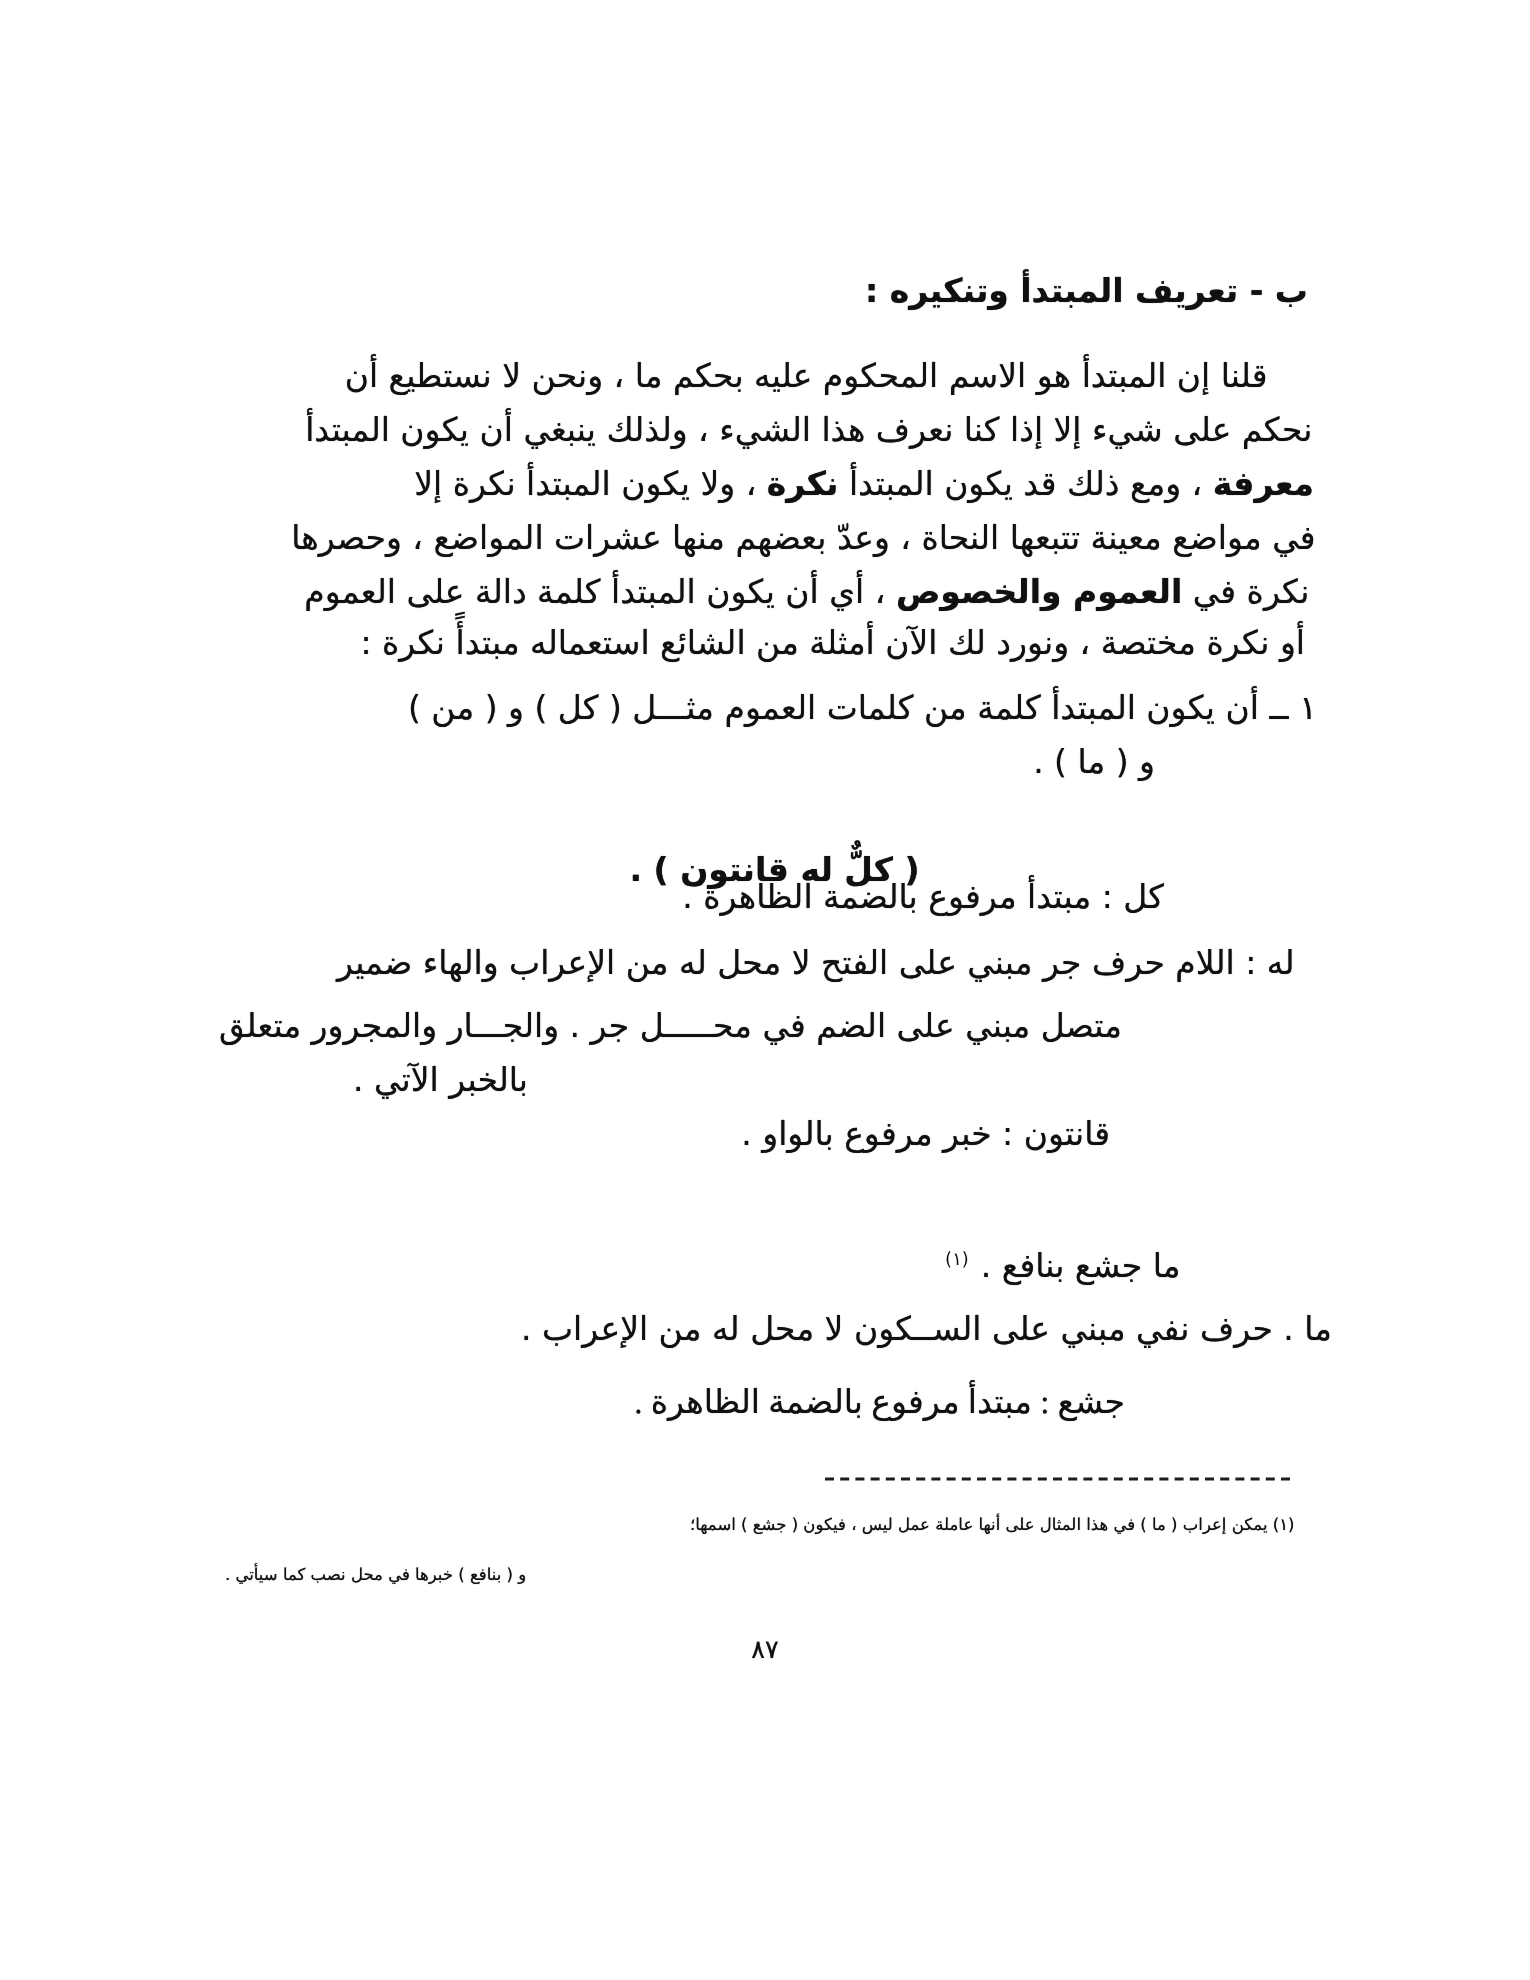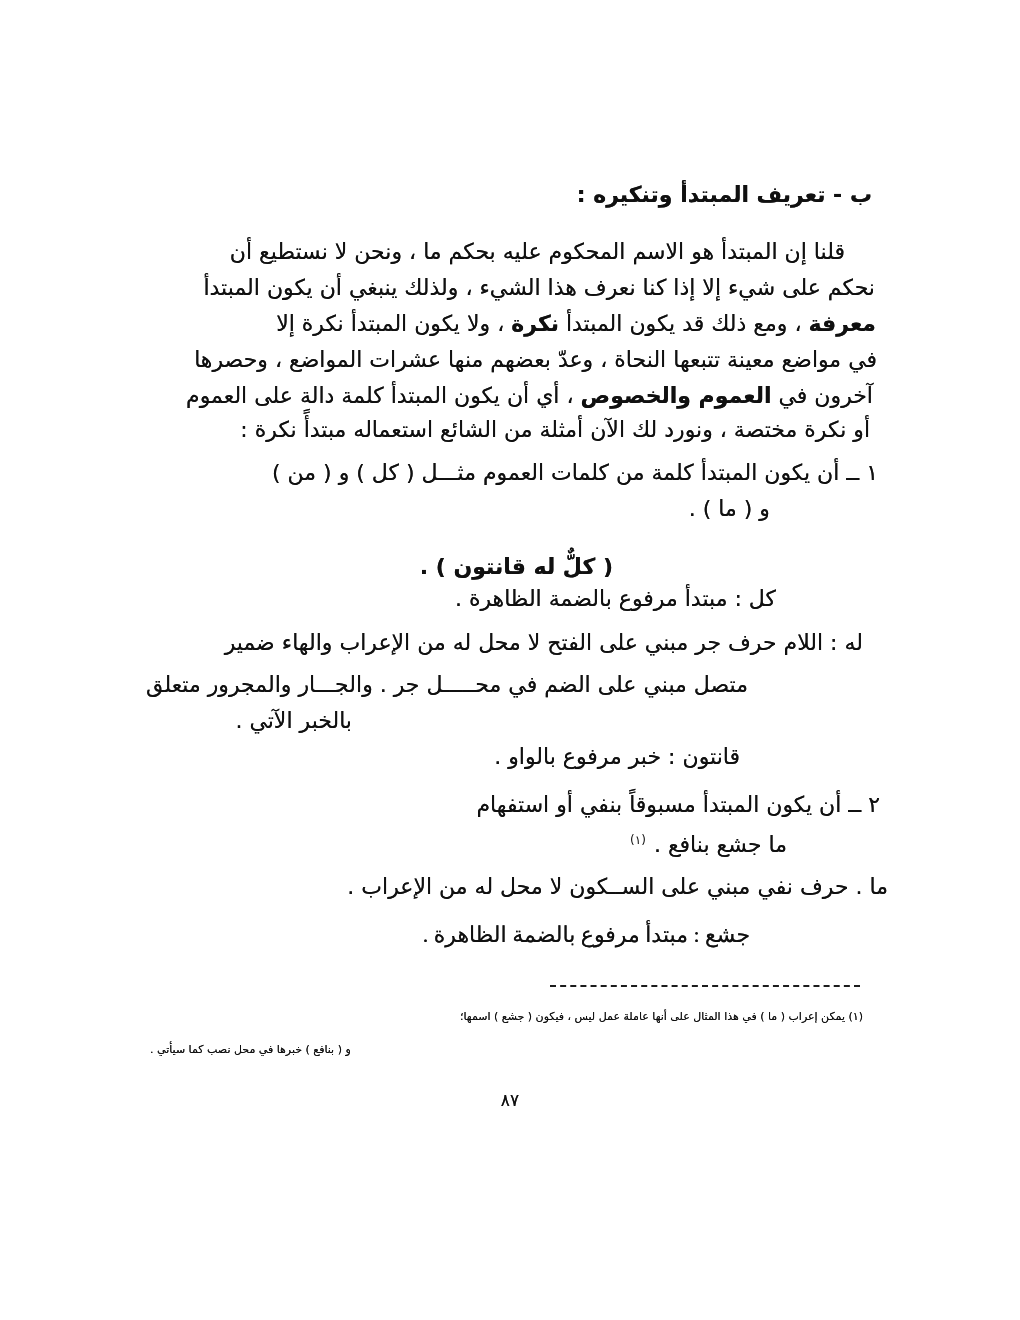--- a/index.html
+++ b/index.html
@@ -55,36 +55,35 @@
 
   <div class="line bold" style="top:180px; right:148px;">ب - تعريف المبتدأ وتنكيره :</div>
 
   <div class="line" style="top:237px; right:175px;margin-left:24px;">قلنا إن المبتدأ هو الاسم المحكوم عليه بحكم ما ، ونحن لا نستطيع أن</div>
   <div class="line" style="top:273px; right:145px;">نحكم على شيء إلا إذا كنا نعرف هذا الشيء ، ولذلك ينبغي أن يكون المبتدأ</div>
   <div class="line" style="top:309px; right:144px;">
     <span class="bold">معرفة</span><span> ، ومع ذلك قد يكون المبتدأ </span><span class="bold">نكرة</span><span> ، ولا يكون المبتدأ نكرة إلا</span>
   </div>
   <div class="line" style="top:345px; right:143px;">في مواضع معينة تتبعها النحاة ، وعدّ بعضهم منها عشرات المواضع ، وحصرها</div>
   <div class="line" style="top:381px; right:147px;">
-    <span>آخرون في </span><span class="bold">العموم والخصوص</span><span> ، أي أن يكون المبتدأ كلمة دالة على العموم</span>
+    <span>نكرة في </span><span class="bold">العموم والخصوص</span><span> ، أي أن يكون المبتدأ كلمة دالة على العموم</span>
   </div>
   <div class="line" style="top:415px; right:150px;">أو نكرة مختصة ، ونورد لك الآن أمثلة من الشائع استعماله مبتدأً نكرة :</div>
 
   <div class="line" style="top:458px; right:142px;">١ ــ أن يكون المبتدأ كلمة من كلمات العموم مثـــل ( كل ) و ( من )</div>
   <div class="line" style="top:494px; right:250px;">و ( ما ) .</div>
 
-  <div class="line bold" style="top:552px; right:407px;">( كلٌّ له قانتون ) .</div>
+  <div class="line bold" style="top:566px; right:407px;">( كلٌّ له قانتون ) .</div>
 
   <div class="line" style="top:584px; right:244px;">كل : مبتدأ مرفوع بالضمة الظاهرة .</div>
   <div class="line" style="top:628px; right:157px;">له : اللام حرف جر مبني على الفتح لا محل له من الإعراب والهاء ضمير</div>
   <div class="line" style="top:670px; right:272px;">متصل مبني على الضم في محـــــل جر . والجـــار والمجرور متعلق</div>
   <div class="line" style="top:706px; right:668px;">بالخبر الآتي .</div>
   <div class="line" style="top:742px; right:280px;">قانتون : خبر مرفوع بالواو .</div>
 
-  <div class="line" style="top:790px; right:140px;">٢ ــ أن يكون المبتدأ مسبوقاً بنفي أو استفهام</div>
   <div class="line" style="top:830px; right:233px;">
     <span>ما جشع بنافع .</span><sup class="fnmark">(١)</sup>
   </div>
 
   <div class="line" style="top:872px; right:132px;">ما . حرف نفي مبني على الســكون لا محل له من الإعراب .</div>
   <div class="line" style="top:920px; right:270px;font-family:Liberation Serif, serif;">جشع : مبتدأ مرفوع بالضمة الظاهرة .</div>
 
   <div class="divider" style="top:985px; right:160px; width:310px;"></div>
 
   <div class="line fn" style="top:1010px; right:157px;">(١) يمكن إعراب ( ما ) في هذا المثال على أنها عاملة عمل ليس ، فيكون ( جشع ) اسمها؛</div>

